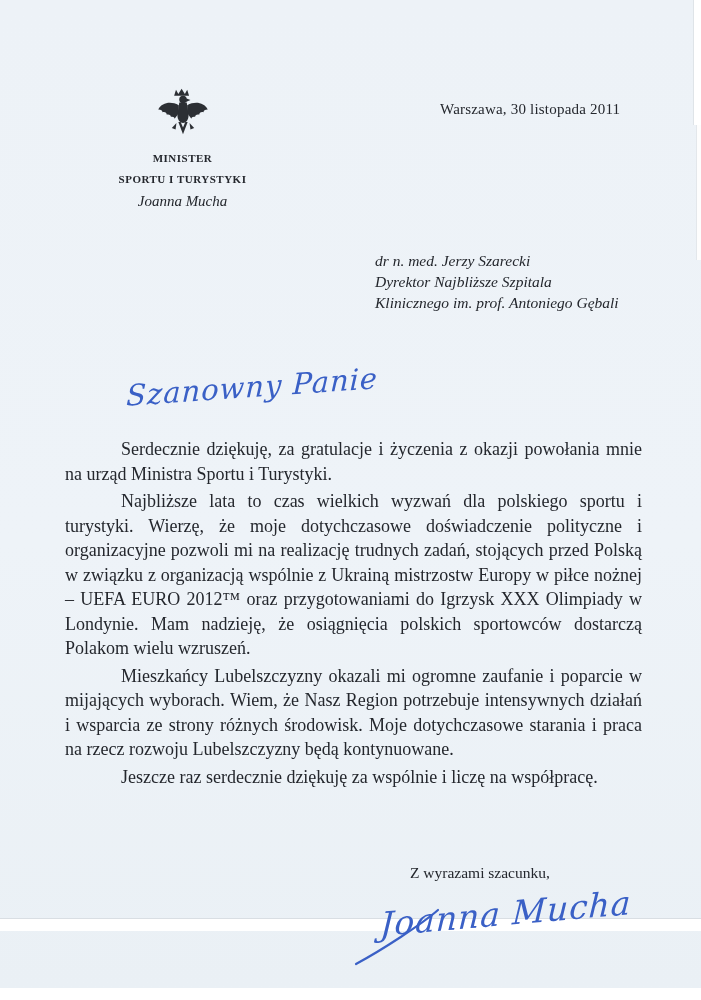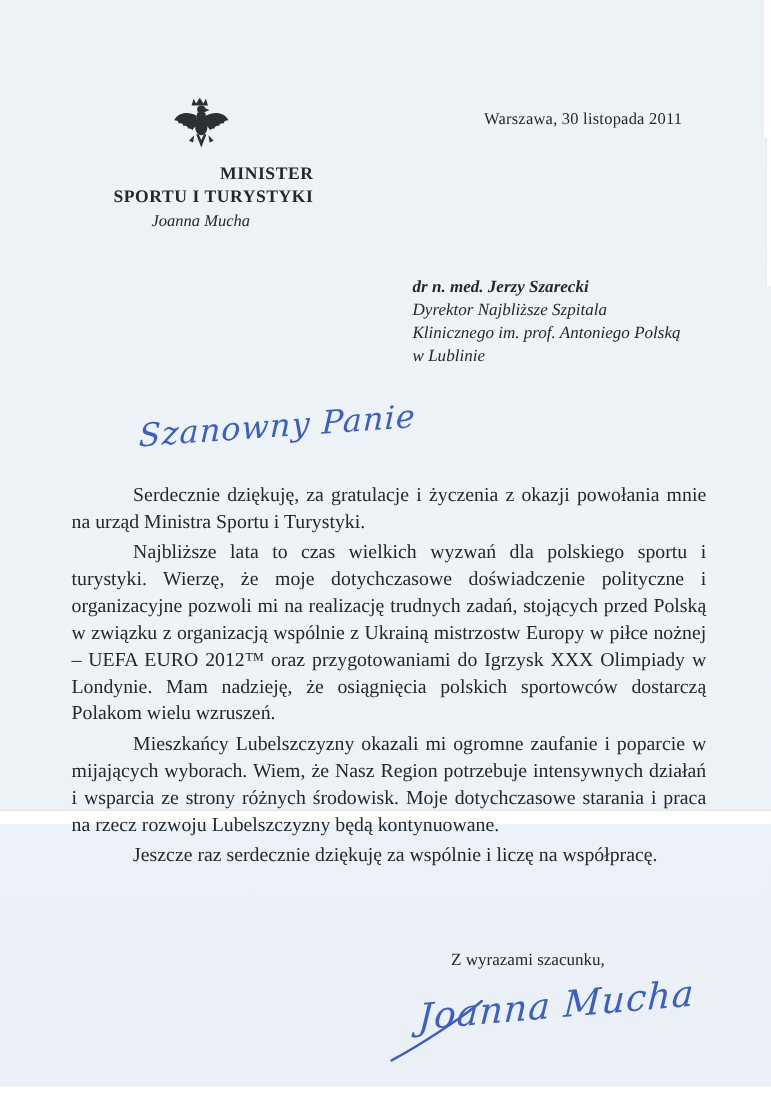--- a/index.html
+++ b/index.html
@@ -4,21 +4,21 @@
 <style>
   html,body{margin:0;padding:0;}
   body{
     width:701px;height:1000px;
     background:#ffffff;
     font-family:"Liberation Serif", serif;
     position:relative;
     overflow:hidden;
   }
   .scan{
-    position:absolute;left:0;top:0;width:701px;height:749px;
+    position:absolute;left:0;top:0;width:701px;height:931px;
     background:#ffffff;
   }
   .paper{
     position:absolute;left:0;top:0;width:701px;height:988px;
     background:linear-gradient(180deg,#edf2f7 0%,#eef3f8 55%,#eaf0f5 100%);
   }
   
   .edge-sliver-top{
     position:absolute;right:0;top:0;width:7px;height:125px;background:#ffffff;
     border-left:1px solid #dfe4e8;
@@ -35,30 +35,30 @@
   .date-line{
     position:absolute;left:440px;top:101px;width:200px;
     font-size:15px;letter-spacing:.2px;
   }
   .letterhead{
     position:absolute;left:80px;top:86px;width:205px;
     text-align:center;
   }
   .emblem{width:56px;height:58px;margin:0 auto 4px auto;display:block;}
   .minister-line{
-    font-size:16px;font-weight:bold;letter-spacing:.5px;line-height:21px;text-align:right;
+    font-size:11px;font-weight:bold;letter-spacing:.5px;line-height:21px;
   }
   .sender-name{
     font-style:italic;font-size:15px;margin-top:3px;
   }
   .recipient{
     position:absolute;left:375px;top:250px;width:290px;
     font-style:italic;font-size:15.5px;line-height:21px;
   }
-  .recipient .bold{font-weight:bold;}
+  .recipient .bold{font-weight:normal;}
   .handwriting{
     font-family:"DejaVu Serif", serif;
     font-style:italic;
     color:#3a60c6;
   }
   .greeting{
     position:absolute;left:126px;top:370px;
     font-size:29px;
     transform:rotate(-4deg) skewX(-6deg);
     letter-spacing:1px;
@@ -115,22 +115,21 @@
       </g>
     </svg>
     <div class="minister-line ink">MINISTER</div>
     <div class="minister-line ink">SPORTU I TURYSTYKI</div>
     <div class="sender-name ink">Joanna Mucha</div>
   </div>
 
   <div class="recipient ink">
     <div class="bold">dr n. med. Jerzy Szarecki</div>
     <div>Dyrektor Najbliższe Szpitala</div>
-    <div>Klinicznego im. prof. Antoniego Polską</div>
-    <div>w Lublinie</div>
+    <div>Klinicznego im. prof. Antoniego Gębali</div>
   </div>
 
   <div class="greeting handwriting">Szanowny Panie</div>
 
   <div class="body-text ink">
       <p>Serdecznie dziękuję, za gratulacje i życzenia z okazji powołania mnie na urząd Ministra Sportu i Turystyki.</p>
       <p>Najbliższe lata to czas wielkich wyzwań dla polskiego sportu i turystyki. Wierzę, że moje dotychczasowe doświadczenie polityczne i organizacyjne pozwoli mi na realizację trudnych zadań, stojących przed Polską w związku z organizacją wspólnie z Ukrainą mistrzostw Europy w piłce nożnej – UEFA EURO 2012™ oraz przygotowaniami do Igrzysk XXX Olimpiady w Londynie. Mam nadzieję, że osiągnięcia polskich sportowców dostarczą Polakom wielu wzruszeń.</p>
       <p>Mieszkańcy Lubelszczyzny okazali mi ogromne zaufanie i poparcie w mijających wyborach. Wiem, że Nasz Region potrzebuje intensywnych działań i wsparcia ze strony różnych środowisk. Moje dotychczasowe starania i praca na rzecz rozwoju Lubelszczyzny będą kontynuowane.</p>
       <p>Jeszcze raz serdecznie dziękuję za wspólnie i liczę na współpracę.</p>
     </div>

